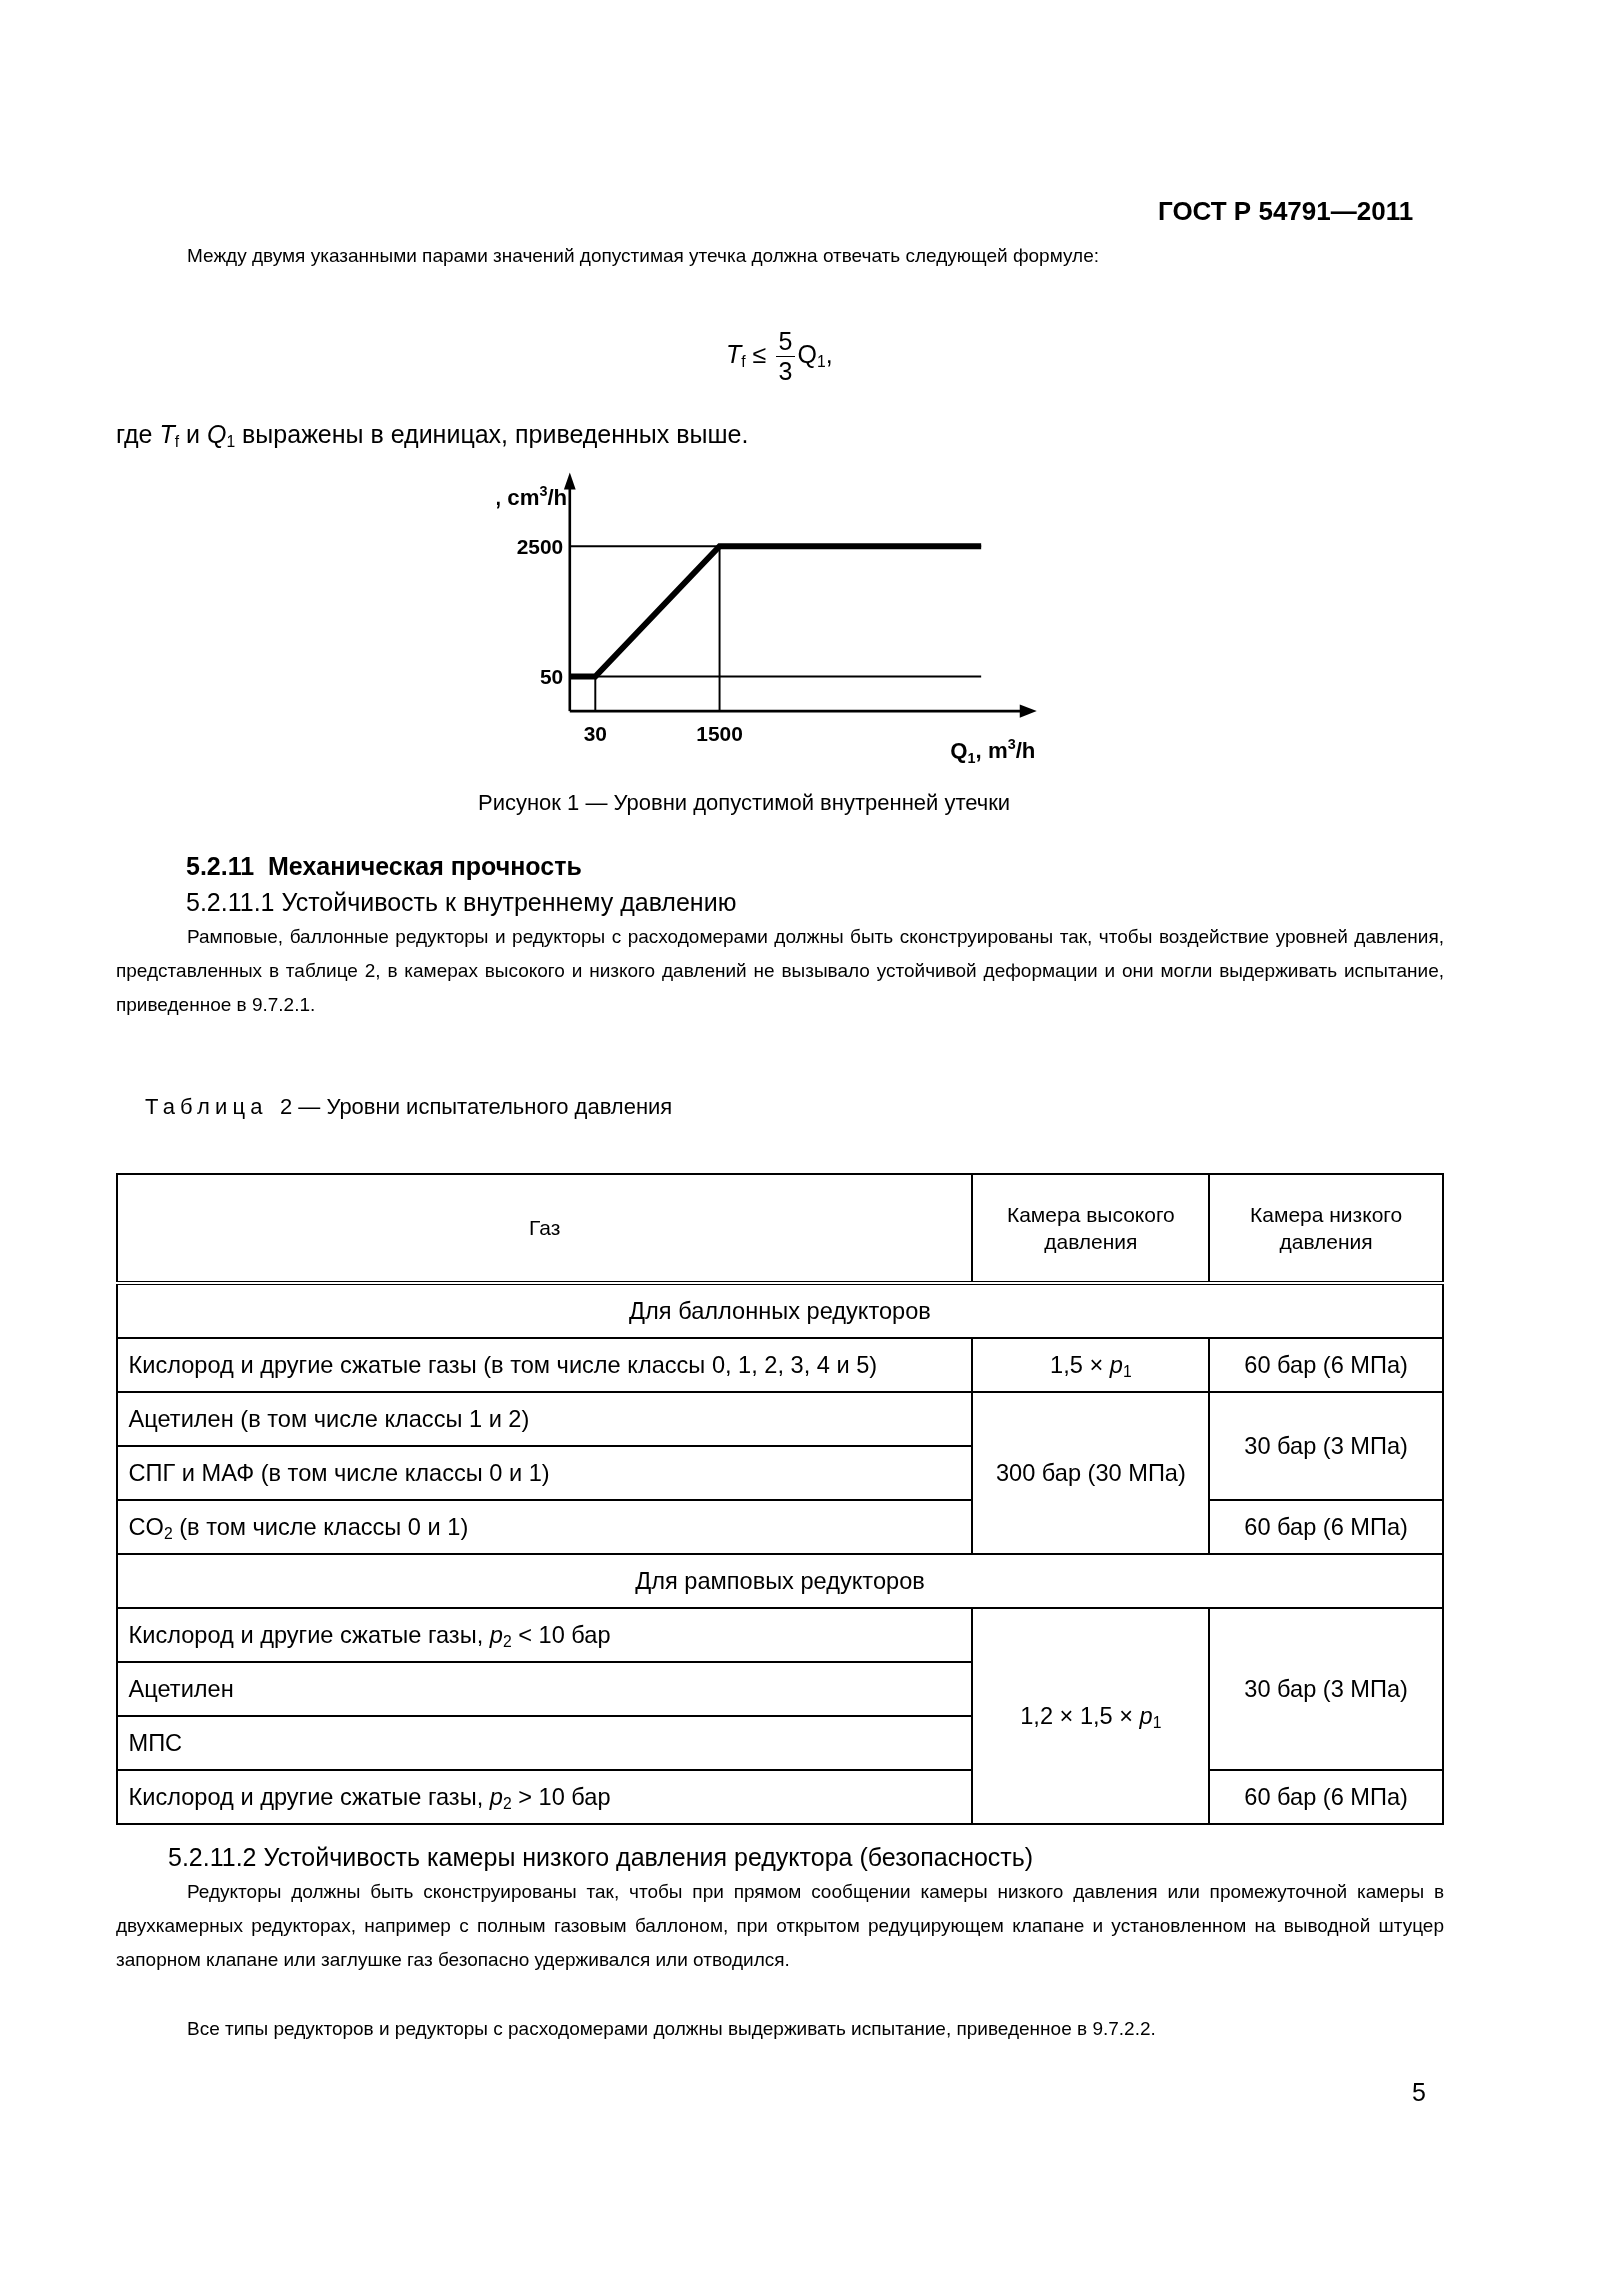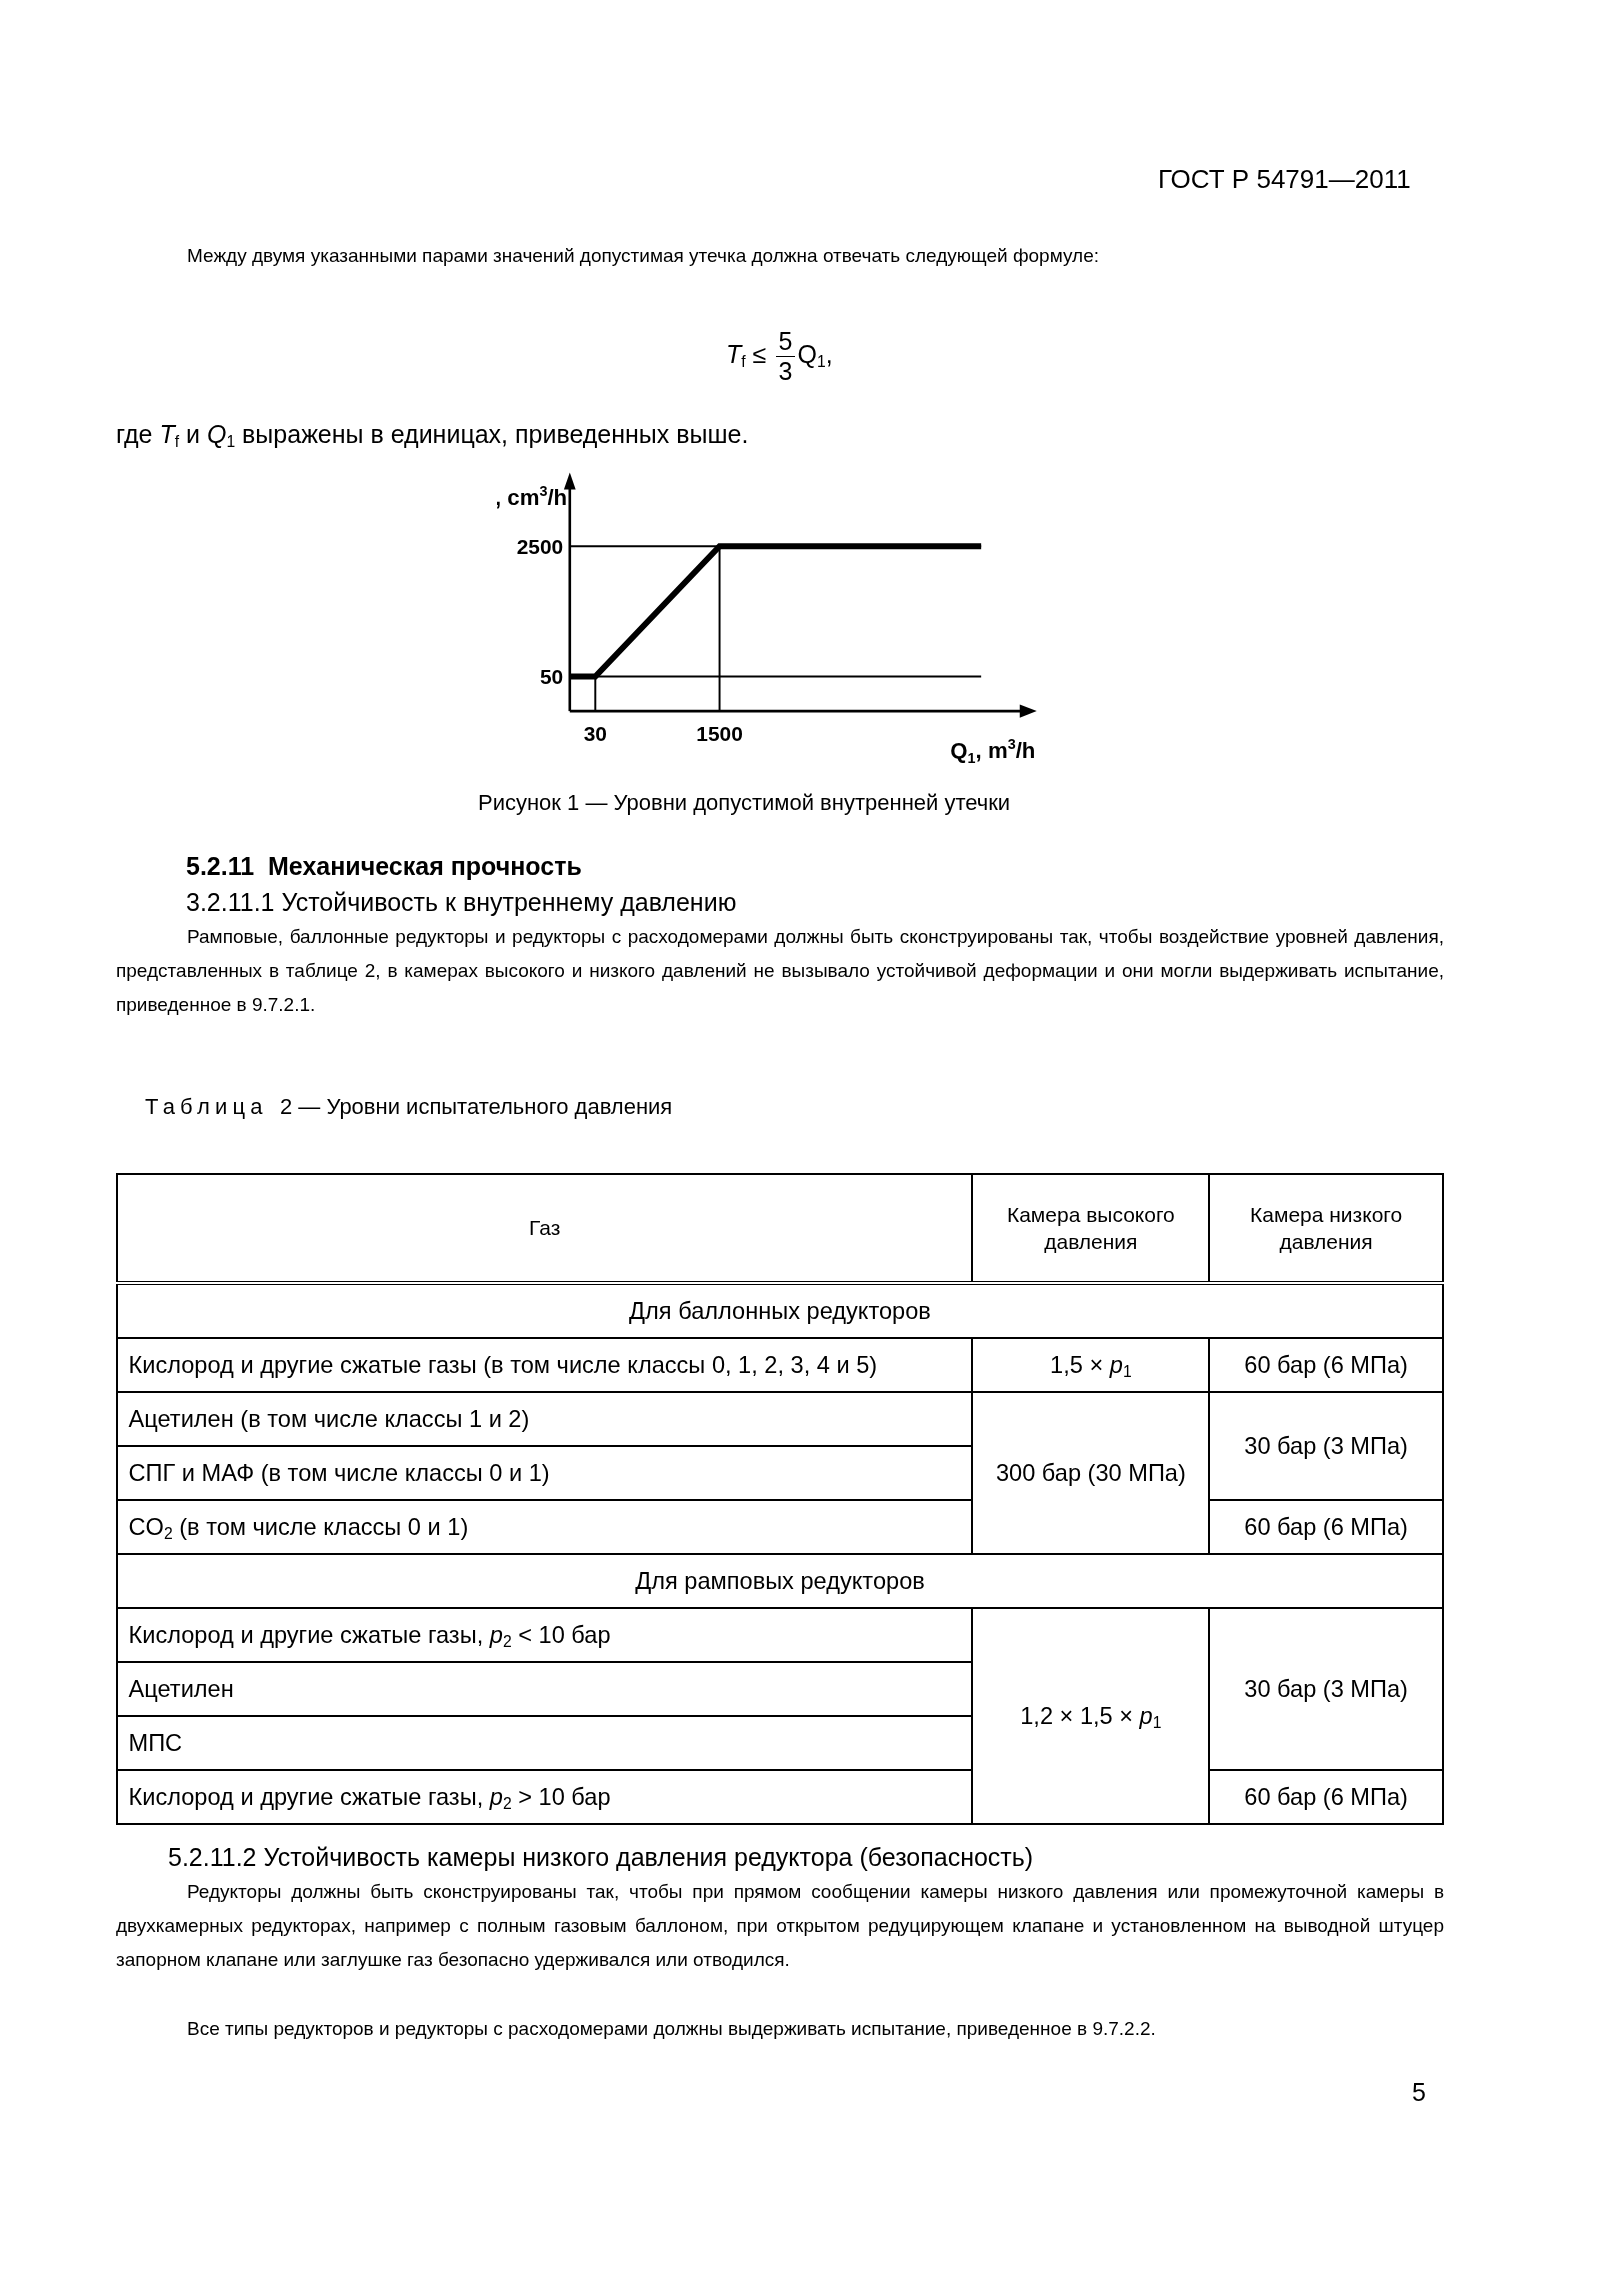--- a/index.html
+++ b/index.html
@@ -1,20 +1,20 @@
 <!DOCTYPE html>
 <html style="font-size:10.5px"><head>
 <meta charset="utf-8">
 <style>
   html, body { margin: 0; padding: 0; background: #ffffff; }
   body { width: 1623px; height: 2295px; position: relative; overflow: hidden;
          font-family: "Liberation Sans", sans-serif; color: #000; }
   .abs { position: absolute; }
   .txt { font-size: 25px; line-height: 34px; }
-  .hdr { font-size: 26px; font-weight: normal; }
+  .hdr { font-size: 26px; font-weight: bold; margin-top: 32px; }
   .para { position: absolute; left: 116px; width: 1328px; font-size: 19px; line-height: 34px; text-align: justify; }
   .indent { text-indent: 71px; }
   .bold { font-weight: bold; }
   i { font-style: italic; }
   sub { font-size: 15.7px; vertical-align: -3.9px; line-height: 0; }
 
   
   .formula { position: absolute; left: 726px; top: 327px; height: 72px; font-size: 25px; }
   .formula .frac { display: inline-block; vertical-align: middle; text-align: center; margin: 0 2.6px; }
   .formula .frac span { display: block; line-height: 29px; }
@@ -75,21 +75,21 @@
     <text x="101" y="147" text-anchor="end" font-family="Liberation Sans, sans-serif" font-size="32" font-weight="bold">2500</text>
     <text x="107" y="72" text-anchor="end" font-family="Liberation Sans, sans-serif" font-size="34" font-weight="bold"><tspan font-style="italic">T</tspan><tspan font-size="22" dy="8">f</tspan><tspan dy="-8">, cm</tspan><tspan font-size="22" dy="-14">3</tspan><tspan dy="14">/h</tspan></text>
     <text x="823" y="459" text-anchor="end" font-family="Liberation Sans, sans-serif" font-size="34" font-weight="bold"><tspan>Q</tspan><tspan font-size="22" dy="8">1</tspan><tspan dy="-8">, m</tspan><tspan font-size="22" dy="-14">3</tspan><tspan dy="14">/h</tspan></text>
   </svg>
 
 <div class="abs" style="left:478px; top:790px; font-size:22px;">Рисунок 1 — Уровни допустимой внутренней утечки</div>
 
 <div class="abs txt bold" style="left:186px; top:849px;">
   <span>5.2.11</span>&nbsp;&nbsp;<span>Механическая прочность</span>
 </div>
-<div class="abs txt" style="left:186px; top:885px;">3.2.11.1  Устойчивость к внутреннему давлению</div>
+<div class="abs txt" style="left:186px; top:885px;">5.2.11.1  Устойчивость к внутреннему давлению</div>
 <div class="para indent" style="top:920px;">Рамповые, баллонные редукторы и редукторы с расходомерами должны быть сконструированы так, чтобы воздействие уровней давления, представленных в таблице 2, в камерах высокого и низкого давлений не вызывало устойчивой деформации и они могли выдерживать испытание, приведенное в 9.7.2.1.</div>
 
 <div class="tbl-title">
   <span class="spaced">Таблица</span>&nbsp;&nbsp;<span>2</span>&nbsp;<span>— Уровни испытательного давления</span>
 </div>
 
 <table class="t2">
   <colgroup>
     <col style="width:857px">
     <col style="width:237px">

